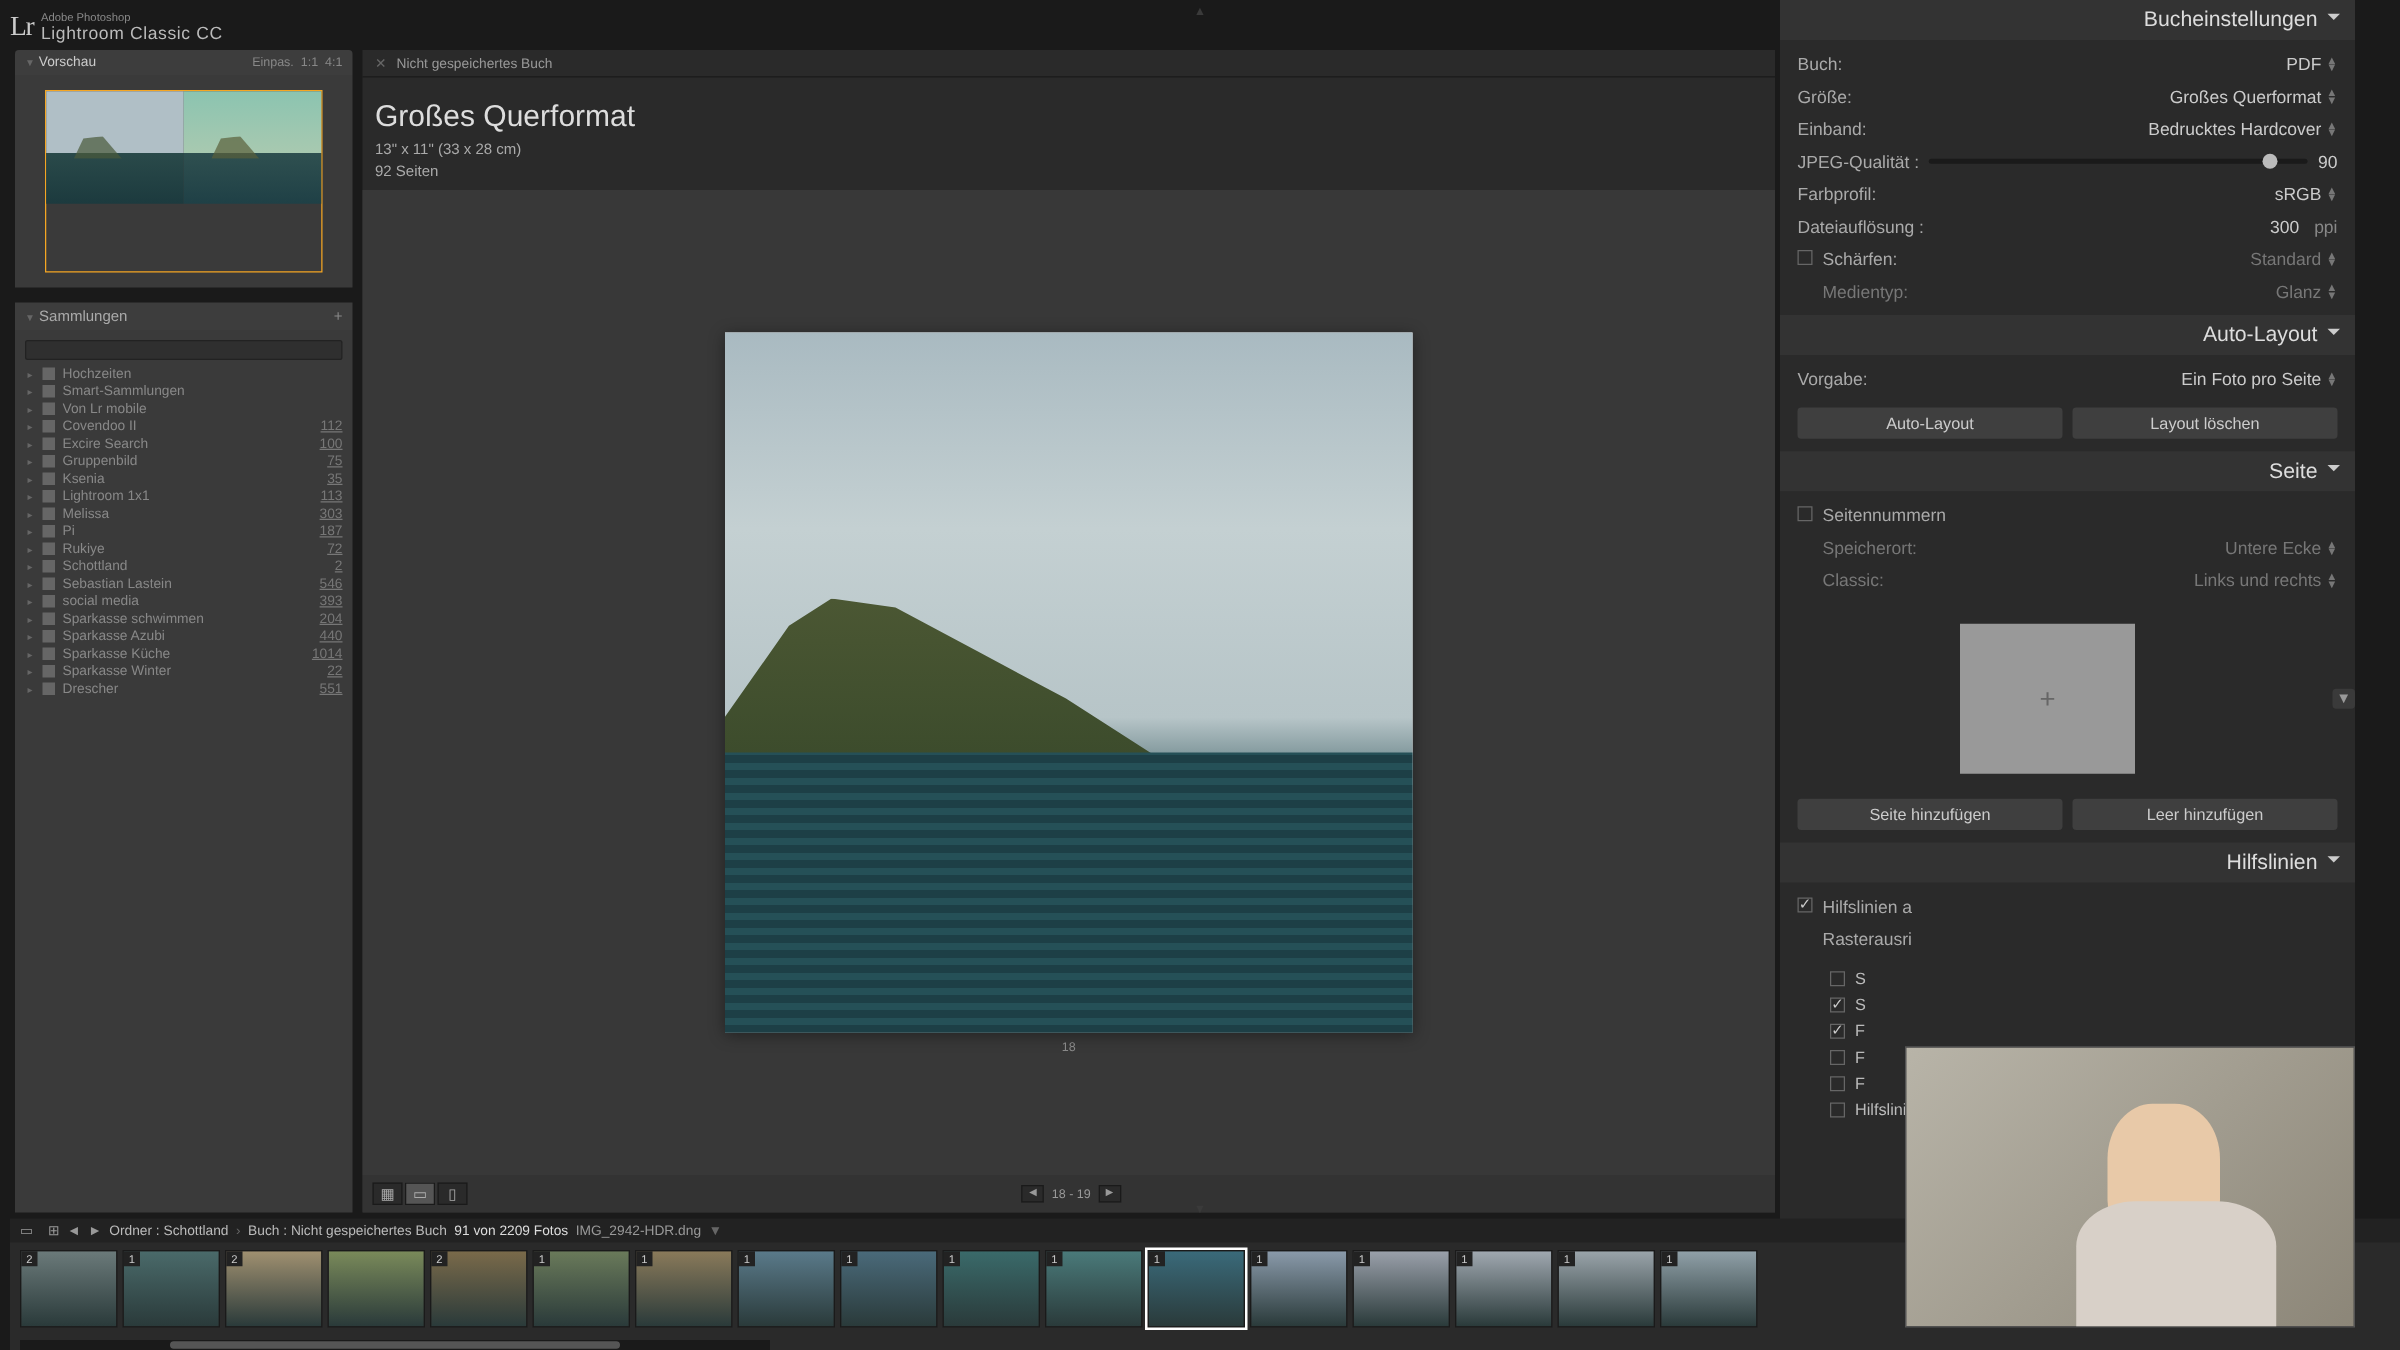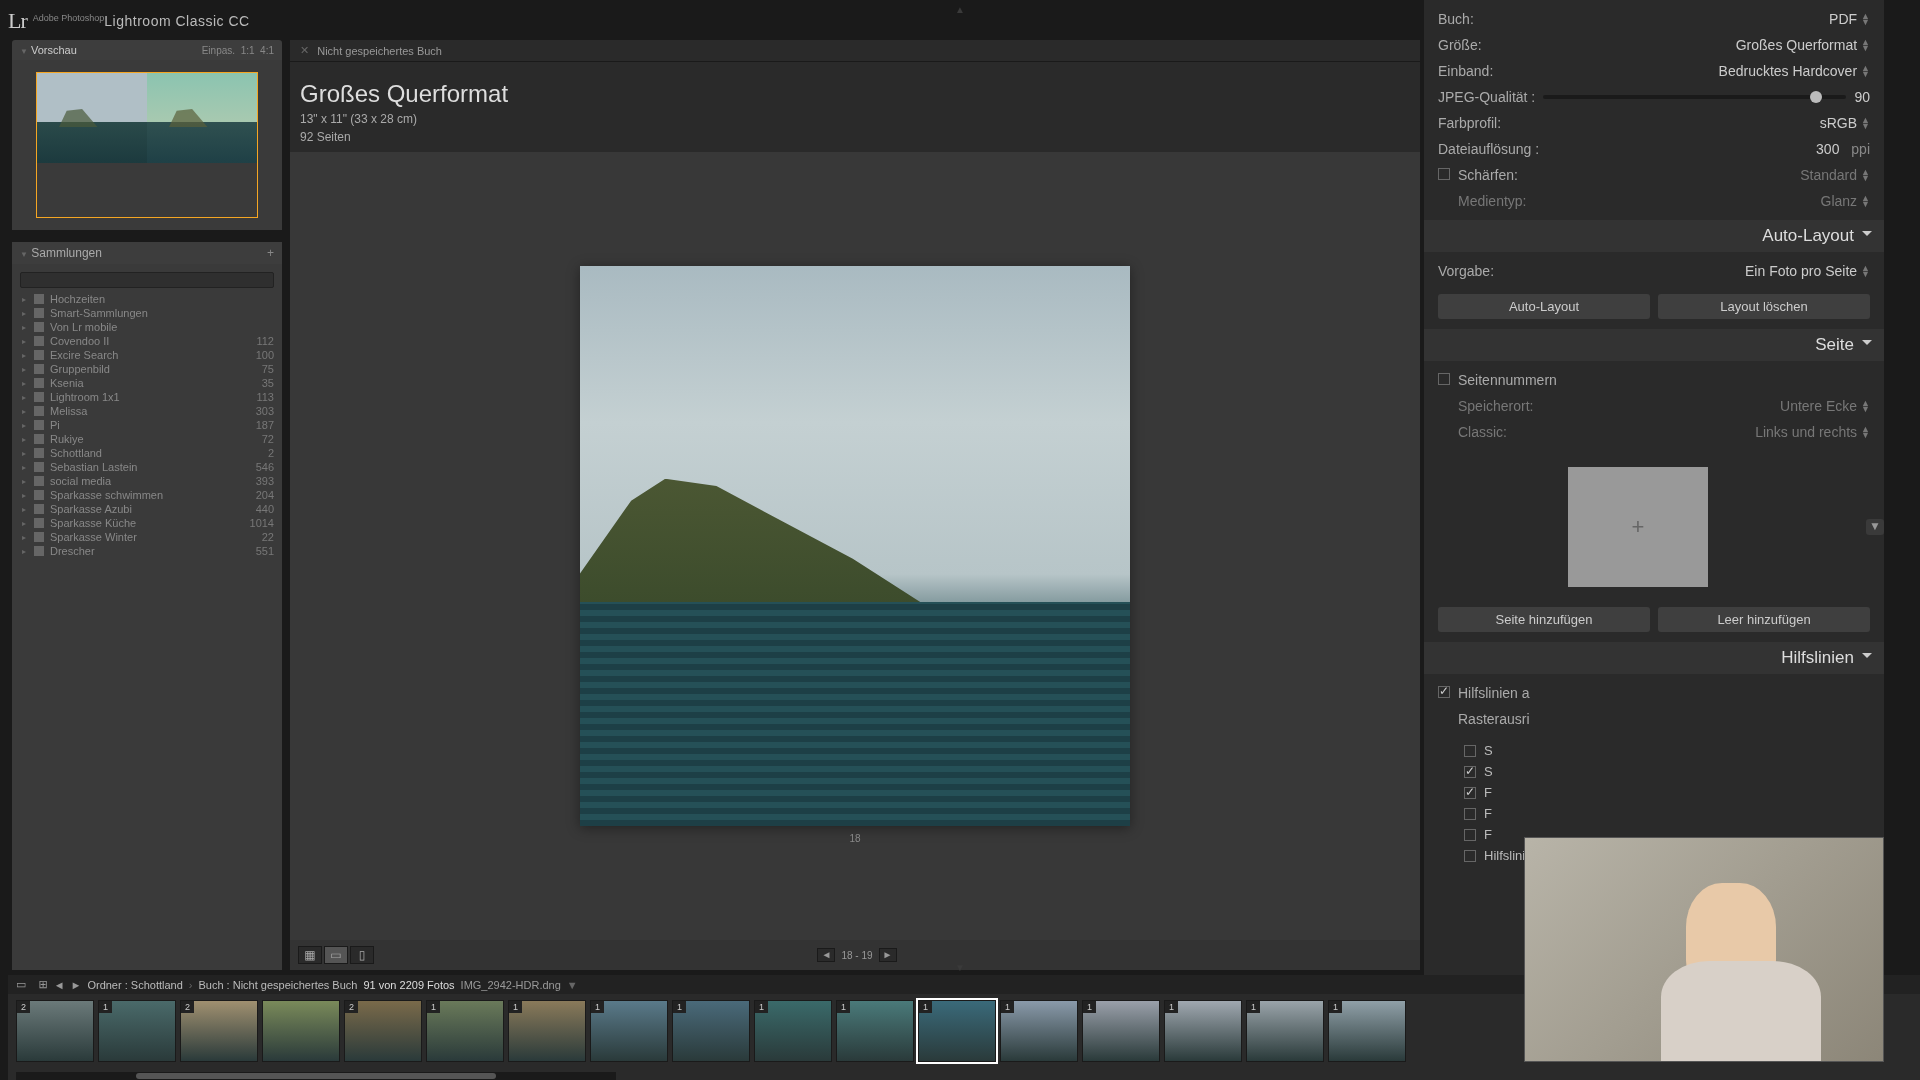--- a/index.html
+++ b/index.html
@@ -18,21 +18,21 @@
 .thumb-right{ background:linear-gradient(to bottom,#8bc4b0 0%,#a8c9b0 55%,#2f5050 55%, #1f4046 100%); position:relative;}
 .mount{position:absolute; left:20%; top:40%; width:35%; height:20%; background:#4a5a3a; clip-path:polygon(0 100%,20% 10%,60% 0,100% 100%); opacity:.7;}
 .thumb-right .mount{ background:#5a603a;}
 .collections-header{ margin-top:12px; background:#3d3d3d; padding:4px 8px; font-size:12px; display:flex; justify-content:space-between; align-items:center;}
 .collections-list{ background:#3a3a3a; flex:1; overflow:auto; padding:4px 0;}
 .coll-filter{ margin:4px 8px; height:16px; background:#2f2f2f; border:1px solid #222; border-radius:2px;}
 .coll-row{ display:flex; align-items:center; padding:1px 8px; font-size:11px; color:#888; gap:6px;}
 .coll-row .tri{ color:#666; font-size:8px; width:8px; text-align:center;}
 .coll-row .ico{ width:10px; height:10px; background:#666; display:inline-block;}
 .coll-row .name{ flex:1; white-space:nowrap; overflow:hidden;}
-.coll-row .cnt{ color:#777;}
+.coll-row .cnt{ color:#777;text-decoration:underline;}
 .center-col{ position:absolute; top:40px; left:290px; right:500px; bottom:110px; background:#2a2a2a; display:flex; flex-direction:column;}
 .center-top{ padding:4px 10px; font-size:11px; color:#999; display:flex; align-items:center; gap:8px; border-bottom:1px solid #1a1a1a;}
 .book-info{ padding:18px 10px 8px;}
 .book-title{ font-size:24px; color:#ddd; font-weight:300;}
 .book-sub{ font-size:12px; color:#aaa; margin-top:4px;}
 .spread-area{ flex:1; background:#383838; display:flex; align-items:center; justify-content:center; position:relative; padding:20px;}
 .spread{ display:flex; height:560px; box-shadow:0 2px 12px rgba(0,0,0,.4);}
 .page{ width:550px; height:100%; position:relative; background:#fff;}
 .page.left .img{ position:absolute; inset:0; background:linear-gradient(to bottom,#a9bac1 0%,#c4d0d2 28%,#b7c5c8 55%,#2d5258 69%,#1d4248 100%);}
 .page.right{ border:2px solid #f5a623;}
@@ -84,21 +84,21 @@
 .plus-ico{ color:#888; font-size:12px;}
 .bot-grip{ position:absolute; bottom:107px; left:50%; transform:translateX(-50%); color:#3a3a3a; font-size:10px;}
 .h-scroll{ position:absolute; bottom:0; left:8px; width:600px; height:8px; background:#1a1a1a;}
 .h-scroll .th{ position:absolute; left:120px; width:360px; top:1px; bottom:1px; background:#555; border-radius:3px;}
 </style>
 </head>
 <body>
 
 <div class="app-header">
   <span class="lr-logo">Lr</span>
-  <span style="display:flex;flex-direction:row;line-height:1;">
+  <span style="display:flex;flex-direction:column;line-height:1;">
     <span style="font-size:9px;color:#888">Adobe Photoshop</span>
     <span class="lr-text">Lightroom Classic CC</span>
   </span>
 </div>
 <div class="top-grip">▲</div>
 
 <div class="left-col">
   <div class="preview-header">
     <span><span class="small-tri">▼</span> <span>Vorschau</span></span>
     <span class="right"><span>Einpas.</span>&nbsp;&nbsp;<span>1:1</span>&nbsp;&nbsp;<span>4:1</span></span>
@@ -267,20 +267,24 @@
     <div class="pager">
       <div class="pg-btn">◄</div>
       <span>18  -  19</span>
       <div class="pg-btn">►</div>
     </div>
     <div style="width:72px"></div>
   </div>
 </div>
 
 <div class="right-col">
+  <div class="panel-hdr">
+    <span>Bucheinstellungen</span>
+      <span class="tri-down open"></span>
+  </div>
   <div class="panel-body">
     <div class="prow">
         <span>Buch:</span>
         <span class="val">
           <span>PDF</span>
           <span class="updown">▲<br>▼</span>
         </span>
       </div>
     <div class="prow">
         <span>Größe:</span>

